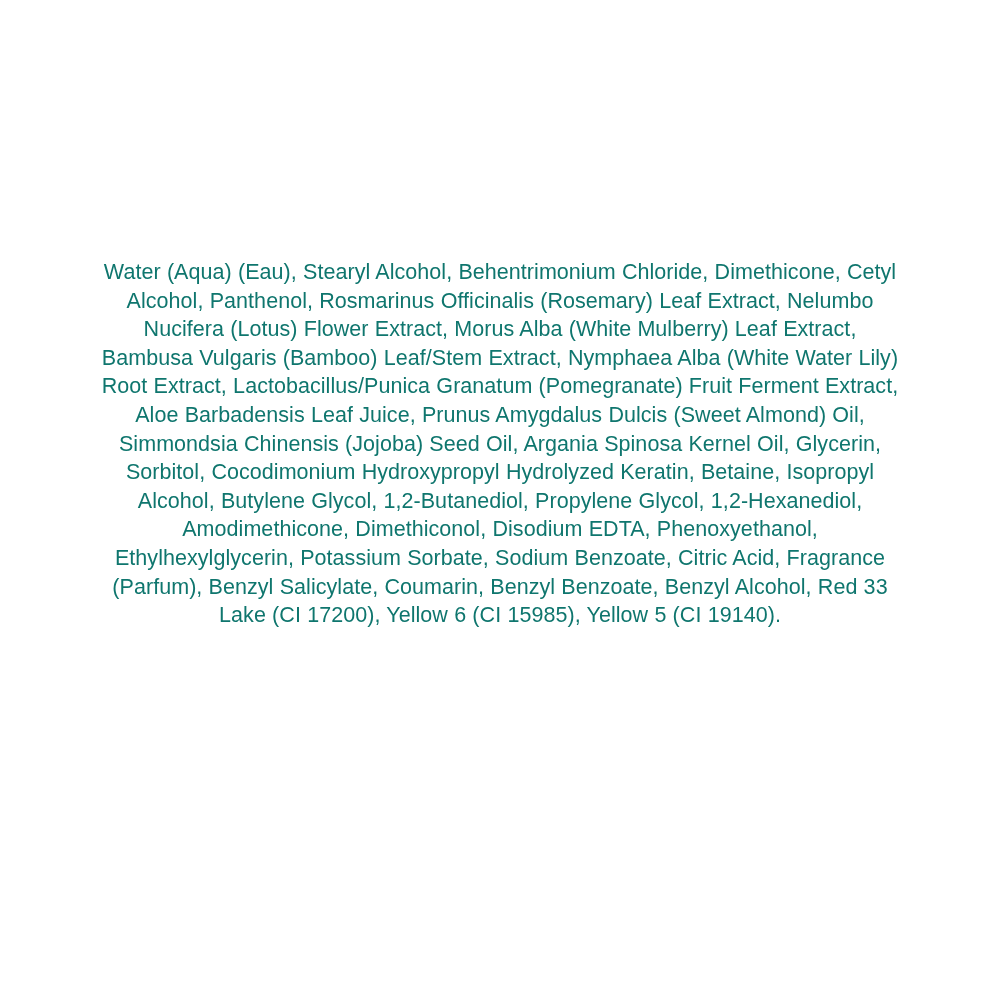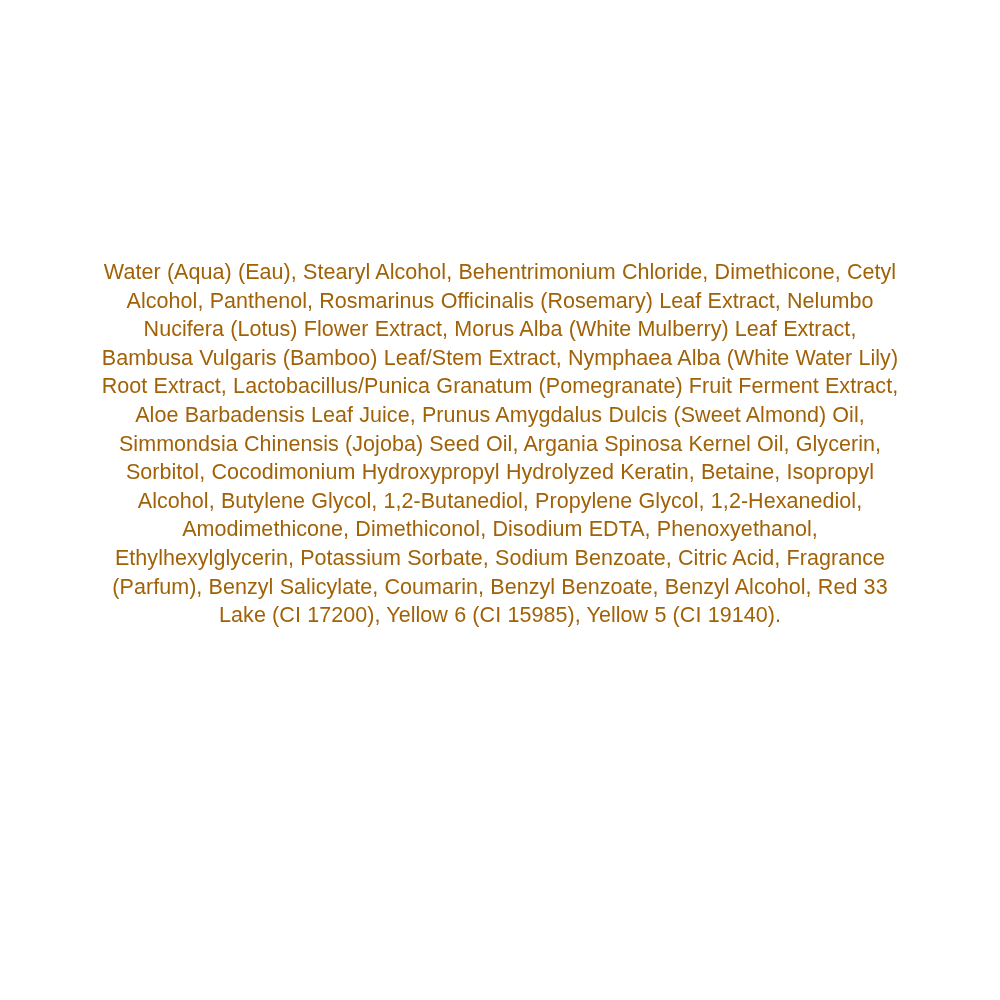--- a/index.html
+++ b/index.html
@@ -22,21 +22,21 @@
   }
   .ingredients-block {
     position: absolute;
     left: 100px;
     top: 258px;
     width: 800px;
   }
   .ingredients-text {
     margin: 0;
     text-align: center;
-    color: #a16207;
+    color: #0f766e;
     font-family: "Liberation Sans", sans-serif;
     font-size: 21.5px;
     line-height: 28.6px;
     letter-spacing: 0.05px;
     font-weight: 400;
     word-spacing: 0.2px;
   }
 </style>
 </head>
 <body>

